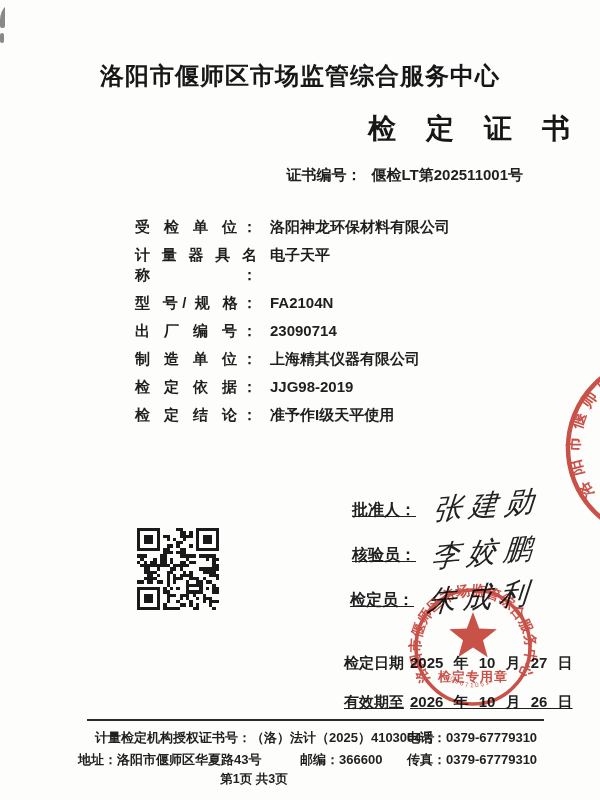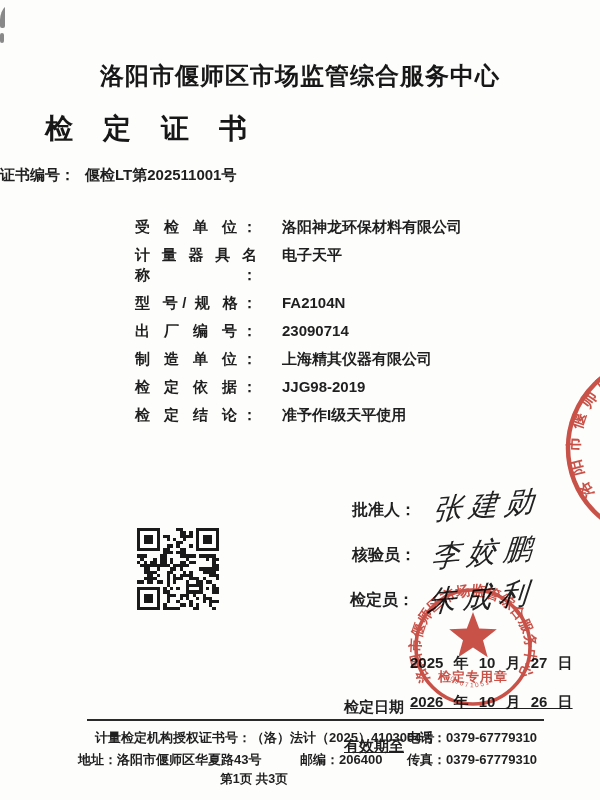--- a/index.html
+++ b/index.html
@@ -8,46 +8,46 @@
     background:#fdfdfc;
     font-family:"Liberation Sans","DejaVu Sans",sans-serif;
     color:#1f1f1f;
   }
   .page{position:absolute;inset:0;overflow:hidden;border-radius:20px;}
   .org-title{
     position:absolute;top:60px;left:0;width:600px;text-align:center;
     font-size:24px;font-weight:bold;letter-spacing:1px;color:#171717;
   }
   .doc-title{
-    position:absolute;top:110px;left:0;width:600px;text-align:left;
+    position:absolute;top:110px;left:0;width:600px;text-align:right;
     font-size:28px;font-weight:bold;letter-spacing:30px;padding-left:45px;box-sizing:border-box;
     color:#171717;
   }
   .cert-line{
-    position:absolute;top:166px;left:0;width:523px;text-align:left;
+    position:absolute;top:166px;left:0;width:523px;text-align:right;
     font-size:15px;font-weight:bold;
   }
   .cert-line .gap{display:inline-block;width:10px;}
   .fields{position:absolute;top:217px;left:135px;width:430px;}
   .field-row{display:flex;line-height:20px;margin-bottom:8px;font-size:15px;}
   .field-label{
     display:inline-block;width:122px;font-weight:bold;
     text-align:justify;text-align-last:justify;white-space:normal;
   }
-  .field-value{margin-left:25px;font-weight:bold;white-space:nowrap;}
+  .field-value{margin-left:13px;font-weight:bold;white-space:nowrap;}
   .sig-row{position:absolute;font-size:16px;font-weight:bold;}
-  .sig-label{display:inline-block;}
+  .sig-label{display:inline-block;text-decoration:underline;}
   .sig-hand{
     position:absolute;font-size:29px;font-weight:normal;color:#222;
     transform:rotate(-5deg) skewX(-10deg);letter-spacing:7px;white-space:nowrap;
     font-style:italic;
   }
   .qr{position:absolute;left:137px;top:528px;width:82px;height:82px;}
   .date-row{position:absolute;font-size:15px;font-weight:bold;display:flex;}
-  .date-label{display:inline-block;width:62px;margin-right:4px;margin-top:44px;}
+  .date-label{display:inline-block;width:62px;margin-right:4px;}
   .date-value{word-spacing:6px;white-space:nowrap;}
   .sep-line{position:absolute;top:719px;left:87px;width:457px;height:2px;background:#2a2a2a;}
   .footer-text{position:absolute;font-size:13px;font-weight:bold;white-space:nowrap;}
   .page-info{
     position:absolute;top:771px;left:0;width:508px;text-align:center;
     font-size:12.5px;font-weight:bold;
   }
   .stamp{position:absolute;mix-blend-mode:multiply;opacity:0.88;}
   .stamp-main{left:391px;top:565px;width:164px;height:164px;color:#c43a30;}
   .stamp-edge{left:556px;top:346px;width:204px;height:204px;color:#c43a30;}
@@ -339,21 +339,21 @@
   <div class="date-row" style="left:344px;top:693px;text-decoration:underline;">
     <span class="date-label">有效期至</span>
     <span class="date-value">2026 年 10 月 26 日</span>
   </div>
 
   <div class="sep-line"></div>
 
   <div class="footer-text" style="left:95px;top:729px;">计量检定机构授权证书号：（洛）法计（2025）4103004号</div>
   <div class="footer-text" style="left:407px;top:729px;">电话：0379-67779310</div>
   <div class="footer-text" style="left:78px;top:751px;">地址：洛阳市偃师区华夏路43号</div>
-  <div class="footer-text" style="left:300px;top:751px;">邮编：206400</div>
+  <div class="footer-text" style="left:300px;top:751px;">邮编：366600</div>
   <div class="footer-text" style="left:407px;top:751px;text-align:right;">传真：0379-67779310</div>
   <div class="page-info">第1页  共3页</div>
 
   <svg class="stamp stamp-main" viewBox="-82 -82 164 164">
     <defs>
       <path id="arcTop" d="M -43,32 A 53,53 0 1 1 43,32" fill="none"></path>
       <path id="arcBot" d="M -31,25 A 39,39 0 0 0 31,25" fill="none"></path>
     </defs>
     <circle r="57" fill="none" stroke="currentColor" stroke-width="3.6"></circle>
     <text font-size="14" font-weight="bold" fill="currentColor">

